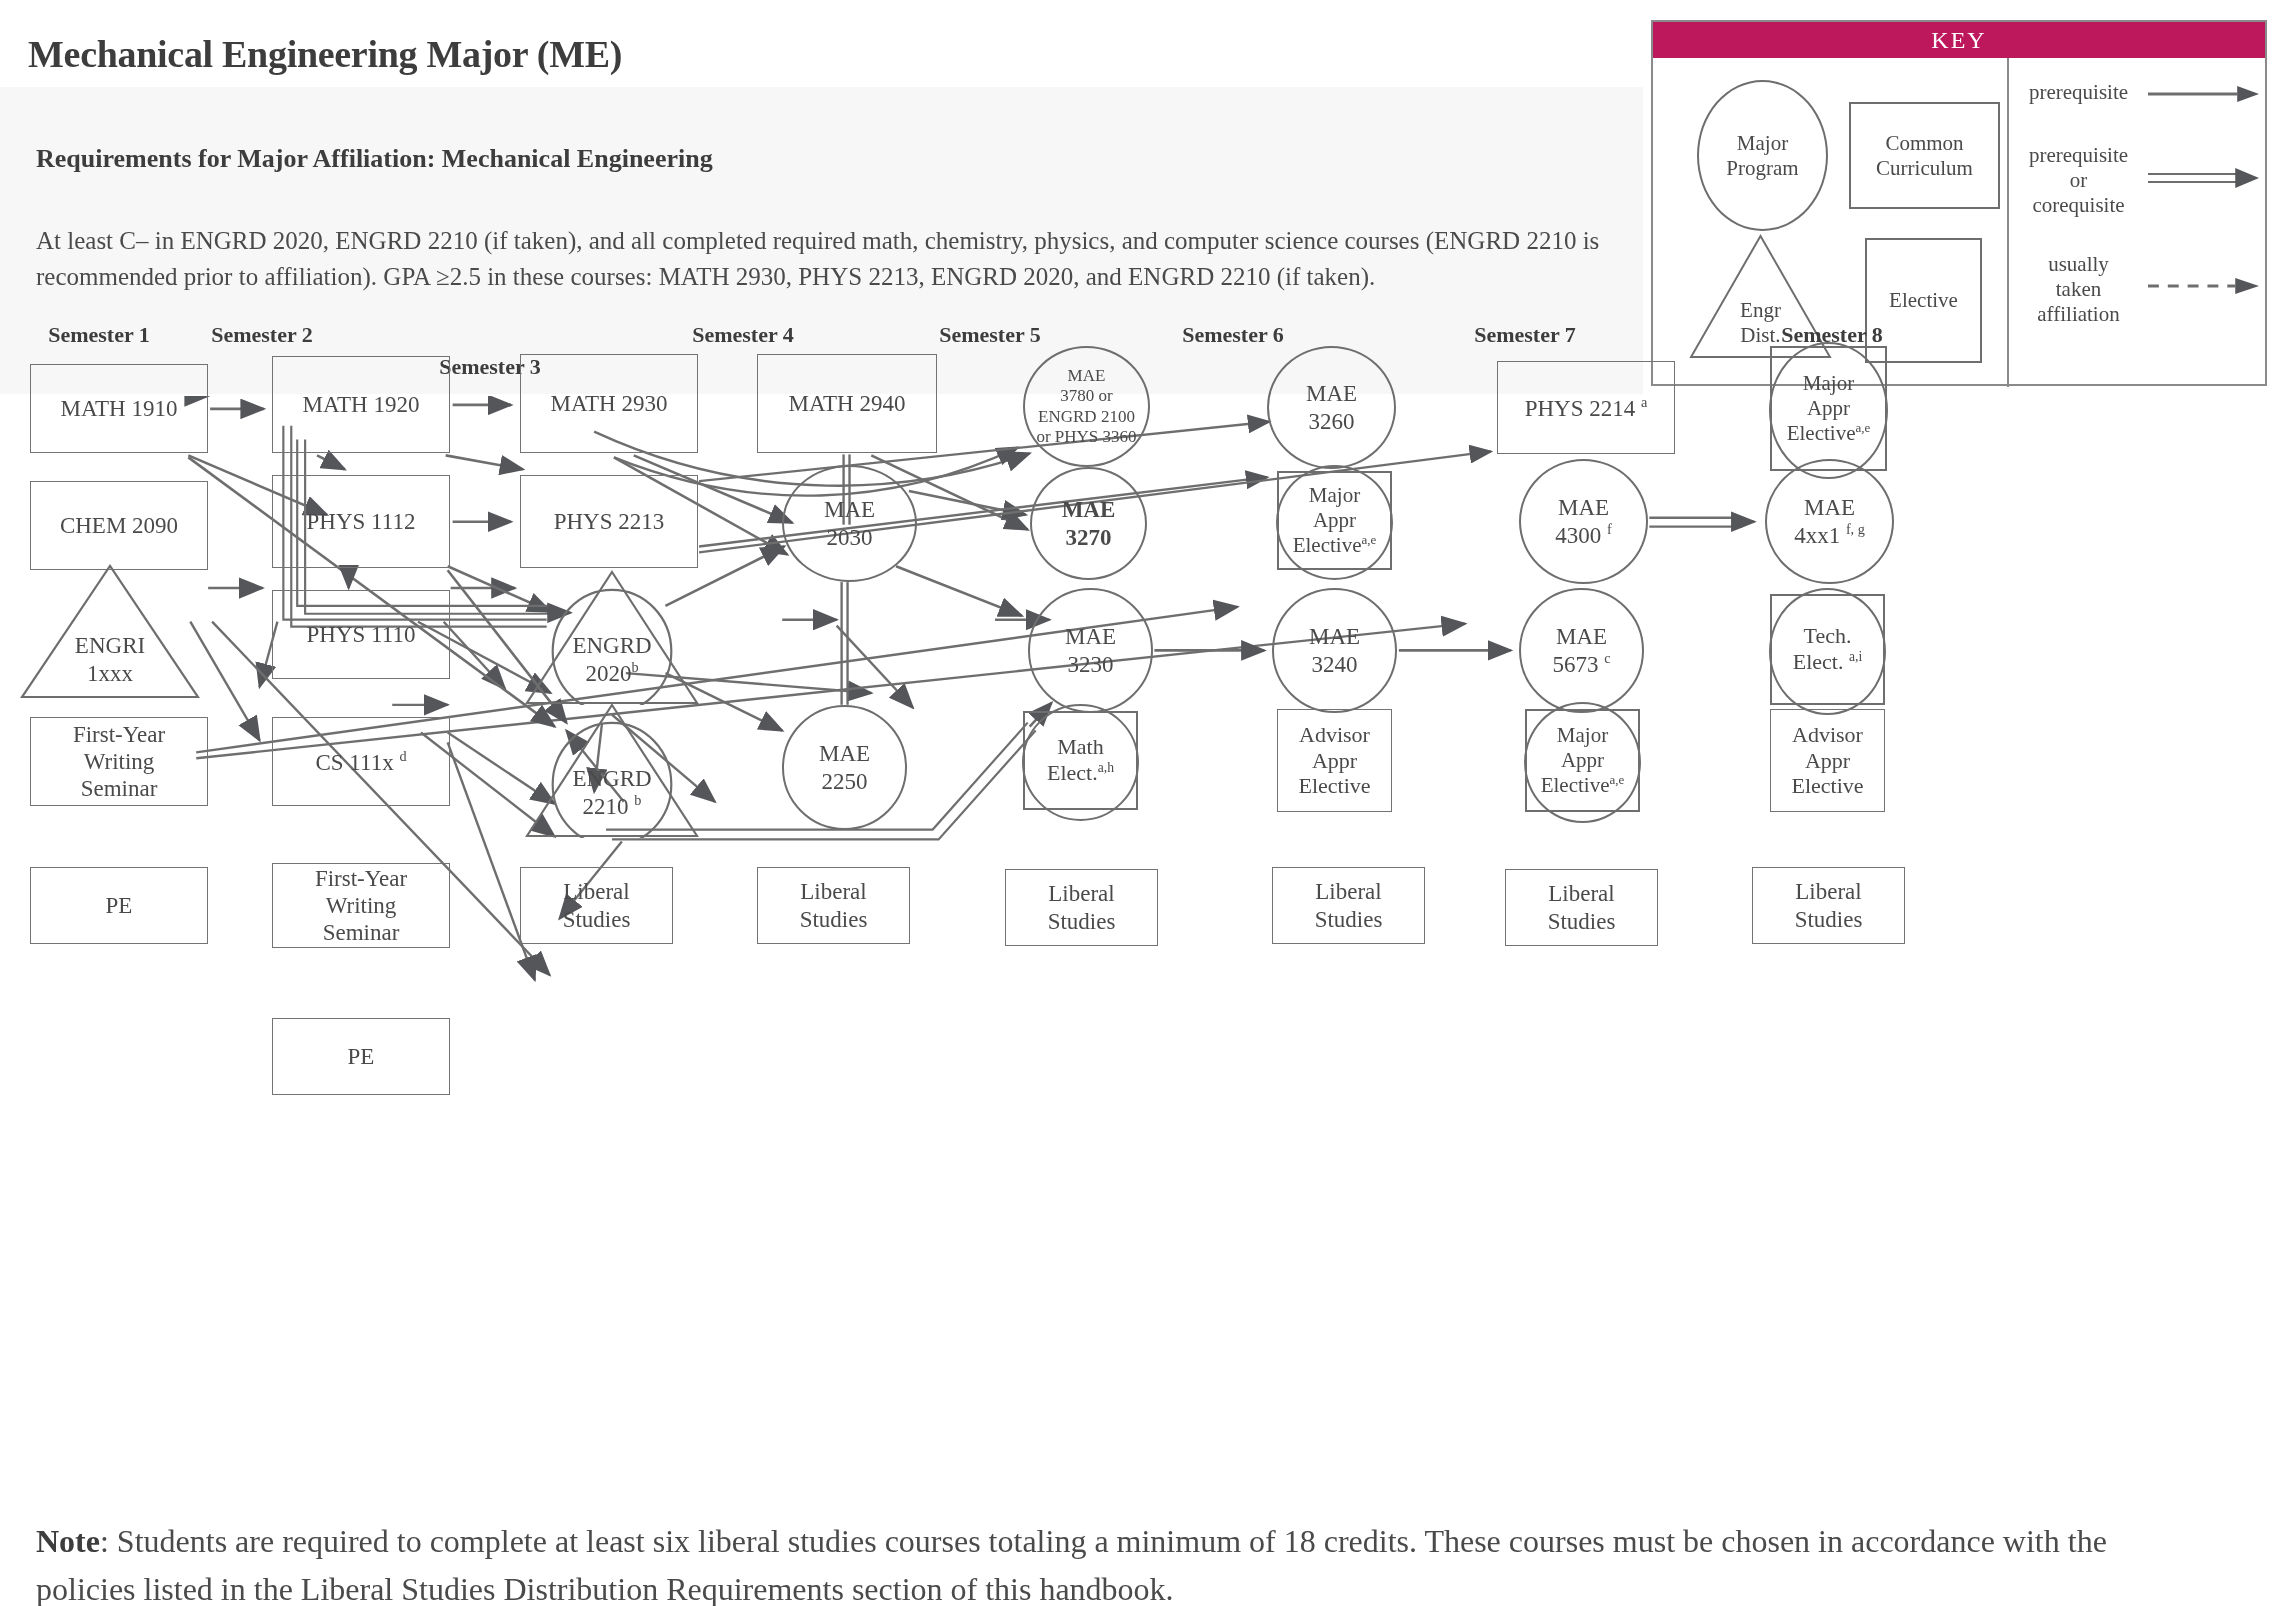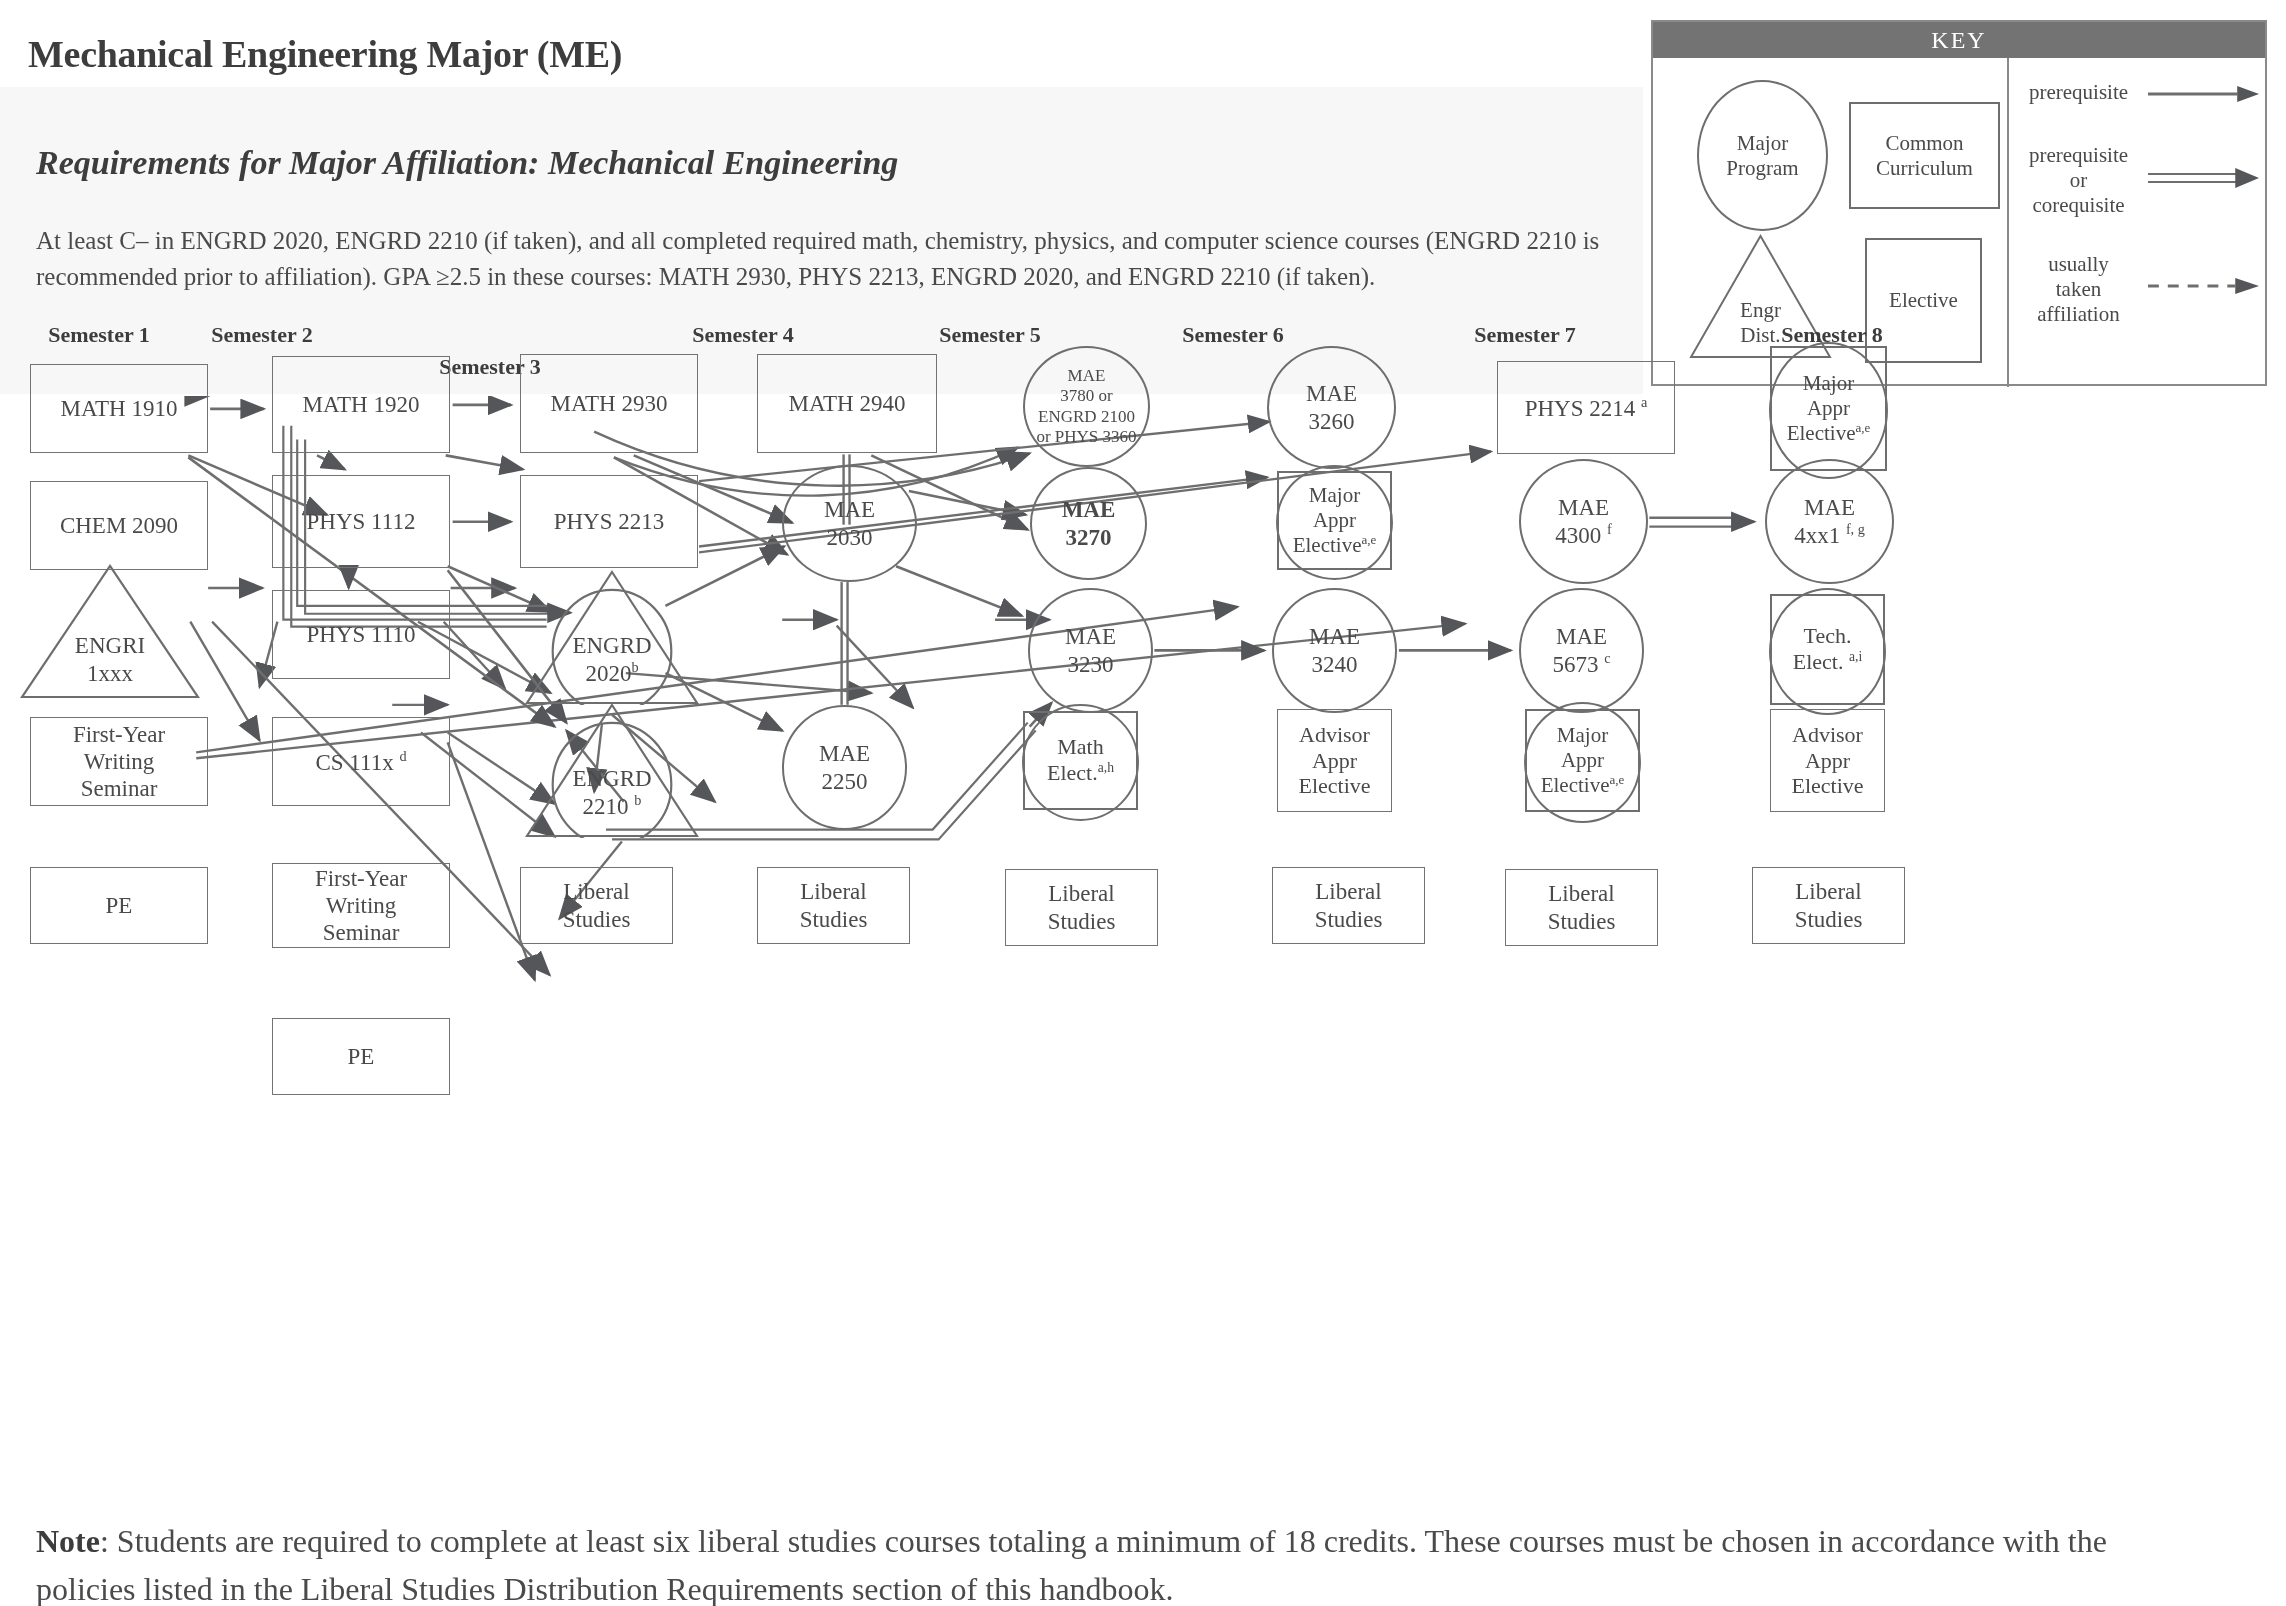--- a/index.html
+++ b/index.html
@@ -3,27 +3,27 @@
 <meta charset="utf-8">
 <style>
   html,body{margin:0;padding:0;background:#ffffff;}
   body{width:2287px;height:1607px;position:relative;
        font-family:"Liberation Serif","DejaVu Serif",serif;color:#4a4a4a;}
 
   
   #header-band{position:absolute;left:0;top:87px;width:1643px;height:307px;background:#f7f7f7;}
   #page-title{position:absolute;left:28px;top:32px;font-size:38px;font-weight:bold;color:#3d3d3d;
               letter-spacing:-0.3px;}
-  #affil-title{position:absolute;left:36px;top:144px;font-size:34px;font-weight:bold;color:#3d3d3d;font-style:italic;}
+  #affil-title{position:absolute;left:36px;top:144px;font-size:26px;font-weight:bold;color:#3d3d3d;}
   #affil-body{position:absolute;left:36px;top:223px;width:1584px;font-size:25px;line-height:1.42;color:#4a4a4a;}
 
   
   #key-box{position:absolute;left:1651px;top:20px;width:616px;height:366px;
            border:2px solid #8a8a8a;box-sizing:border-box;background:#fff;}
-  #key-title{position:absolute;left:0;top:0;width:100%;height:36px;background:#737373;color:#fff;
+  #key-title{position:absolute;left:0;top:0;width:100%;height:36px;background:#be185d;color:#fff;
              text-align:center;font-size:24px;line-height:36px;letter-spacing:2px;}
   #key-left{position:absolute;left:0;top:36px;width:356px;height:329px;border-right:2px solid #8a8a8a;
             box-sizing:border-box;}
   #key-right{position:absolute;left:358px;top:36px;width:255px;height:329px;}
   .k-ellipse{position:absolute;border:2px solid #6e6e6e;border-radius:50%;
              display:flex;flex-direction:column;align-items:center;justify-content:center;
              font-size:21px;line-height:1.15;text-align:center;color:#4a4a4a;}
   .k-rect{position:absolute;border:2px solid #6e6e6e;
           display:flex;flex-direction:column;align-items:center;justify-content:center;
           font-size:21px;line-height:1.15;text-align:center;color:#4a4a4a;}

